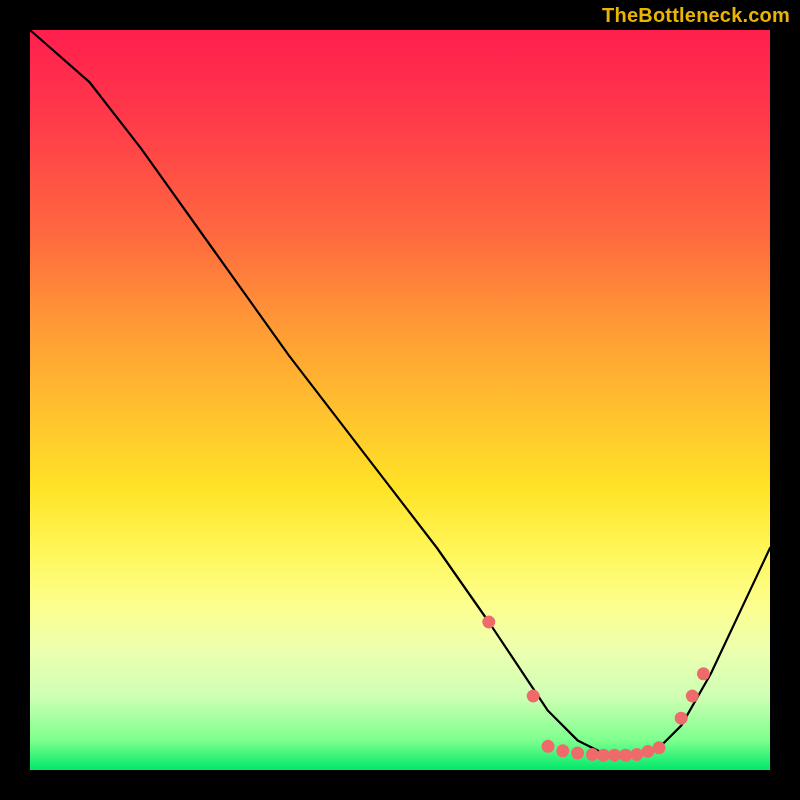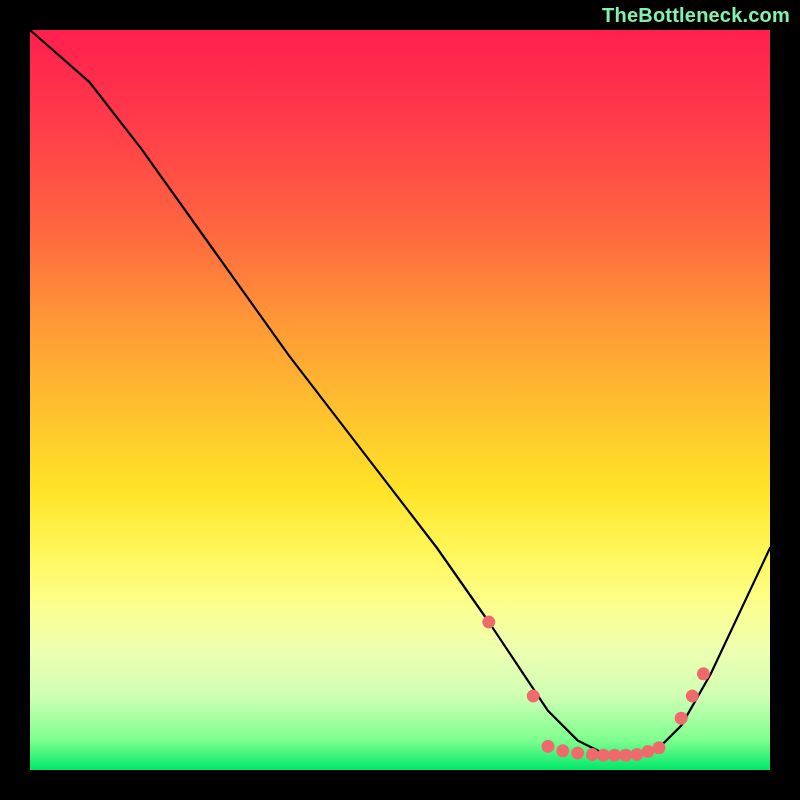--- a/index.html
+++ b/index.html
@@ -14,21 +14,21 @@
   .wrap {
     position: relative;
     width: 800px;
     height: 800px;
     background: #000;
   }
   .attribution {
     position: absolute;
     top: 4px;
     right: 10px;
-    color: #86efac;
+    color: #eab308;
     font-size: 20px;
     font-weight: 600;
     letter-spacing: 0.2px;
   }
   .plot {
     position: absolute;
     left: 30px;
     top: 30px;
     width: 740px;
     height: 740px;

